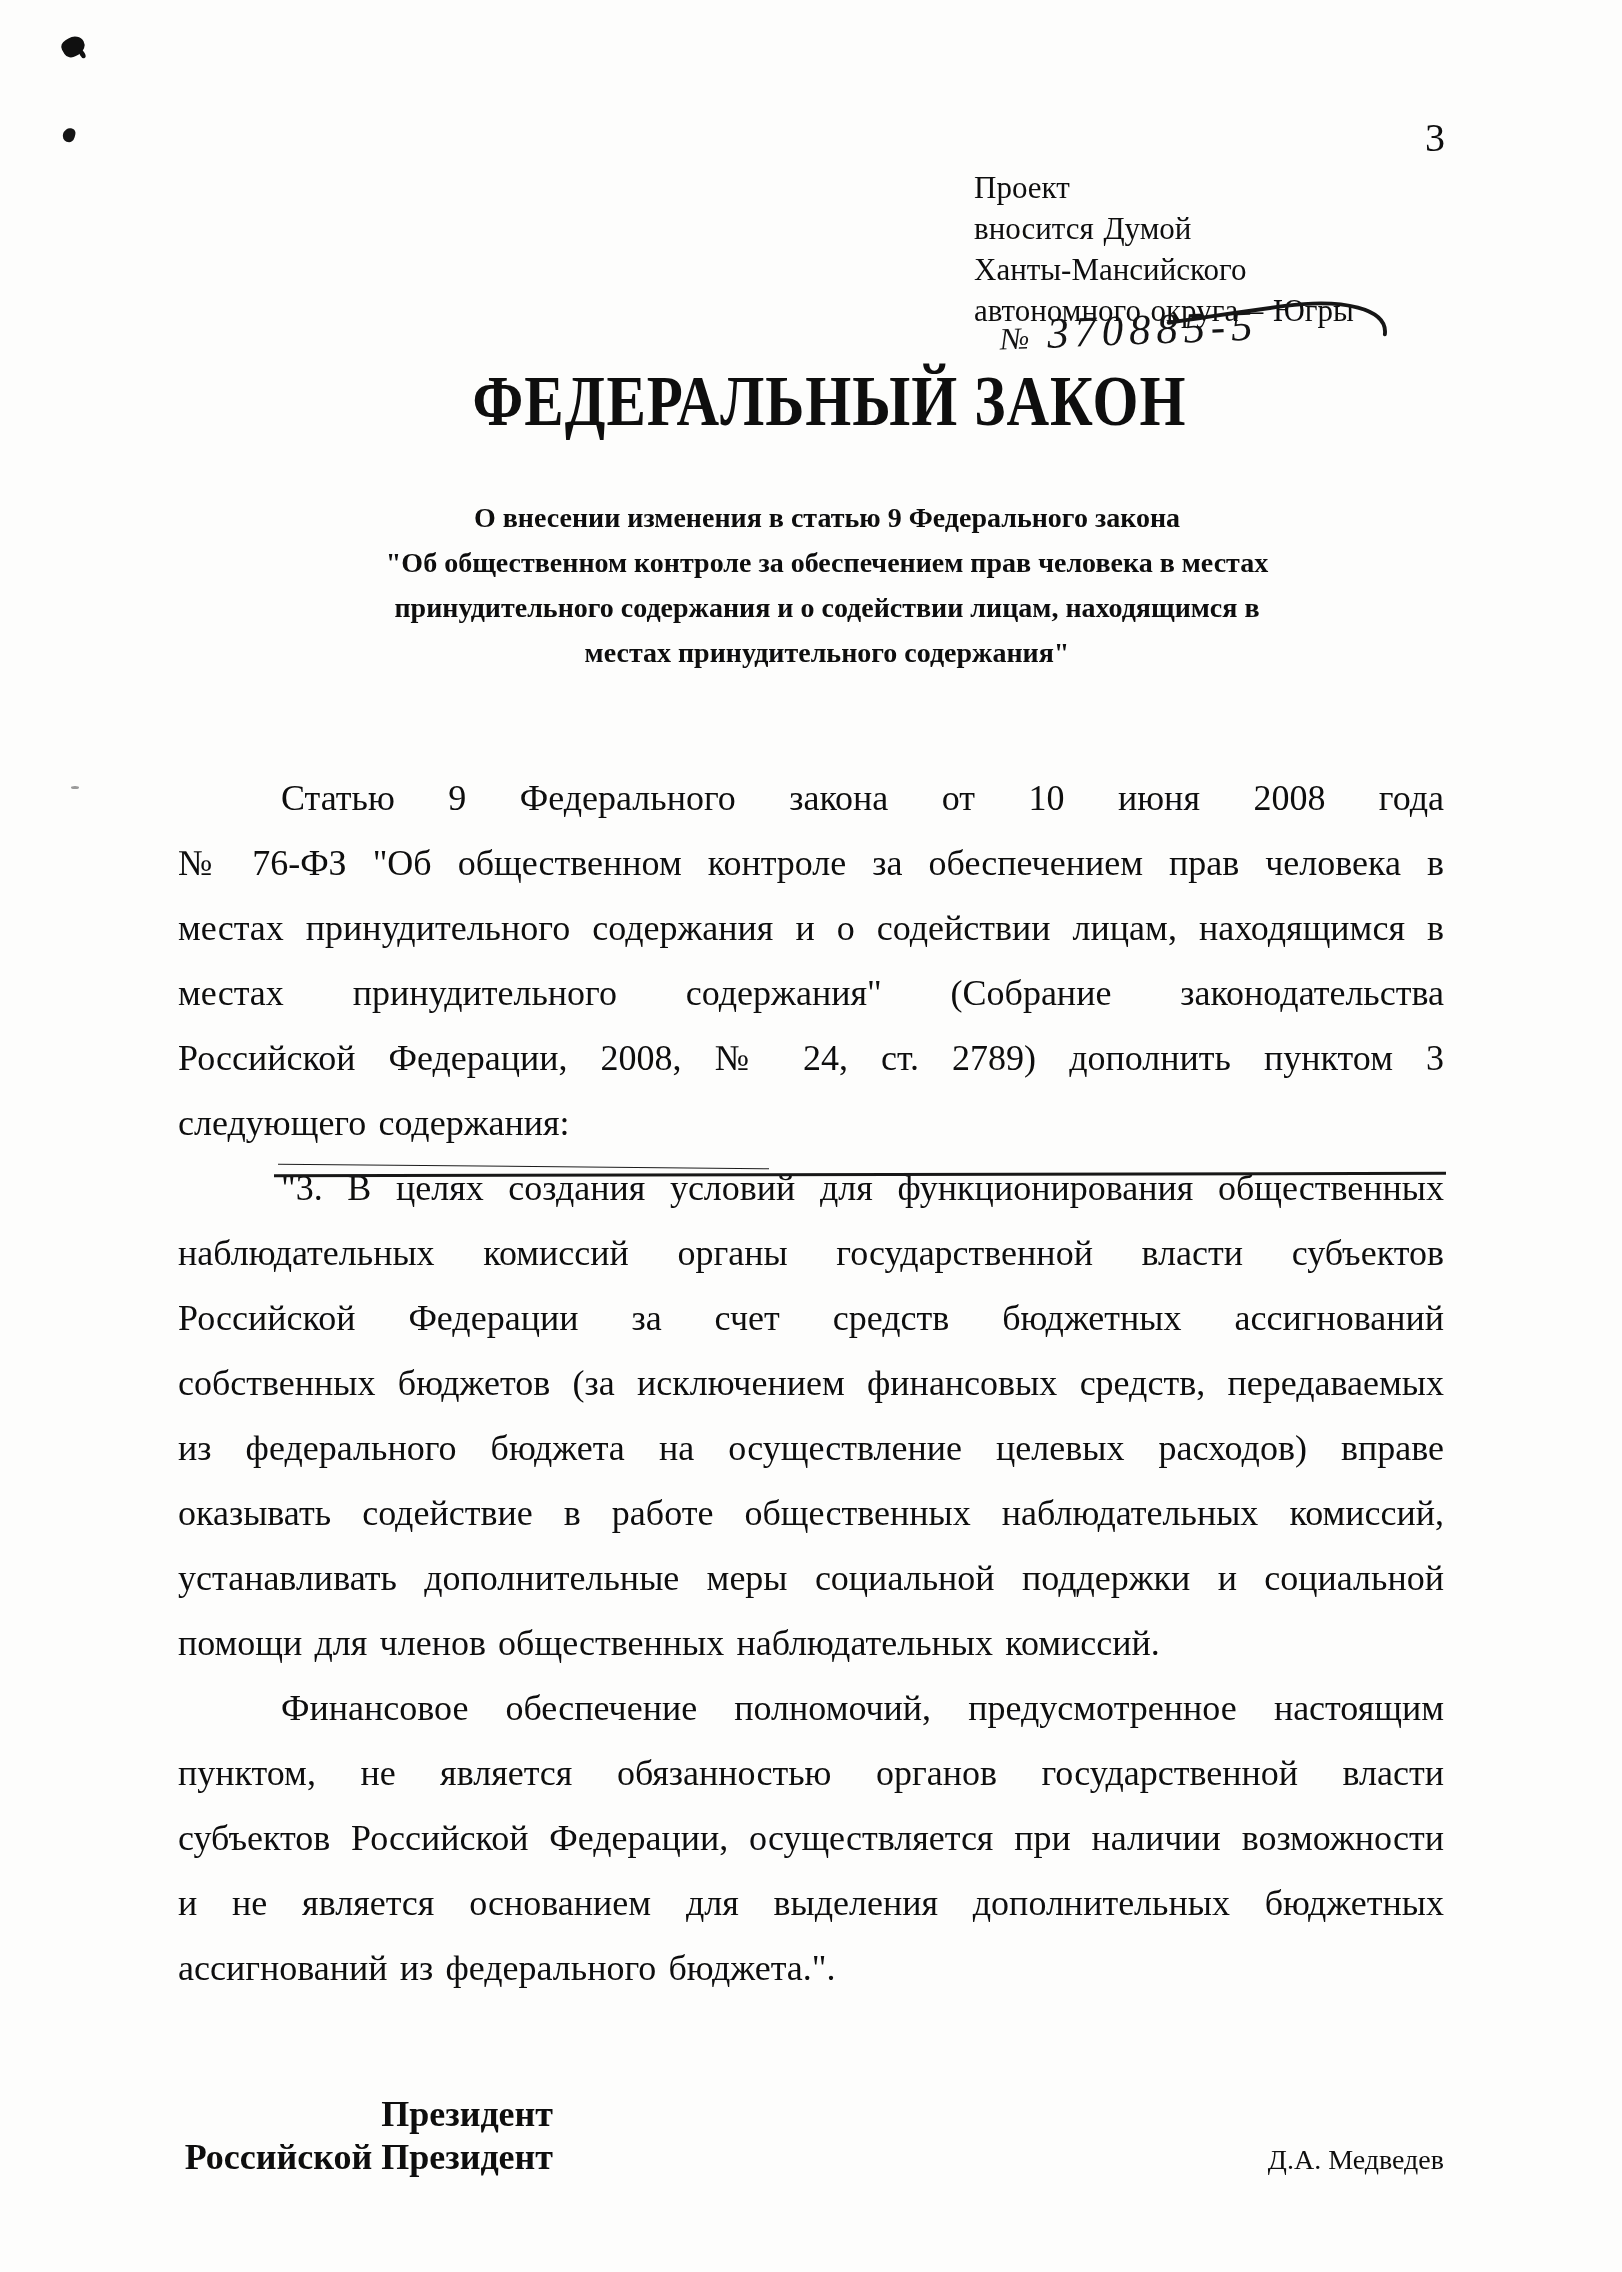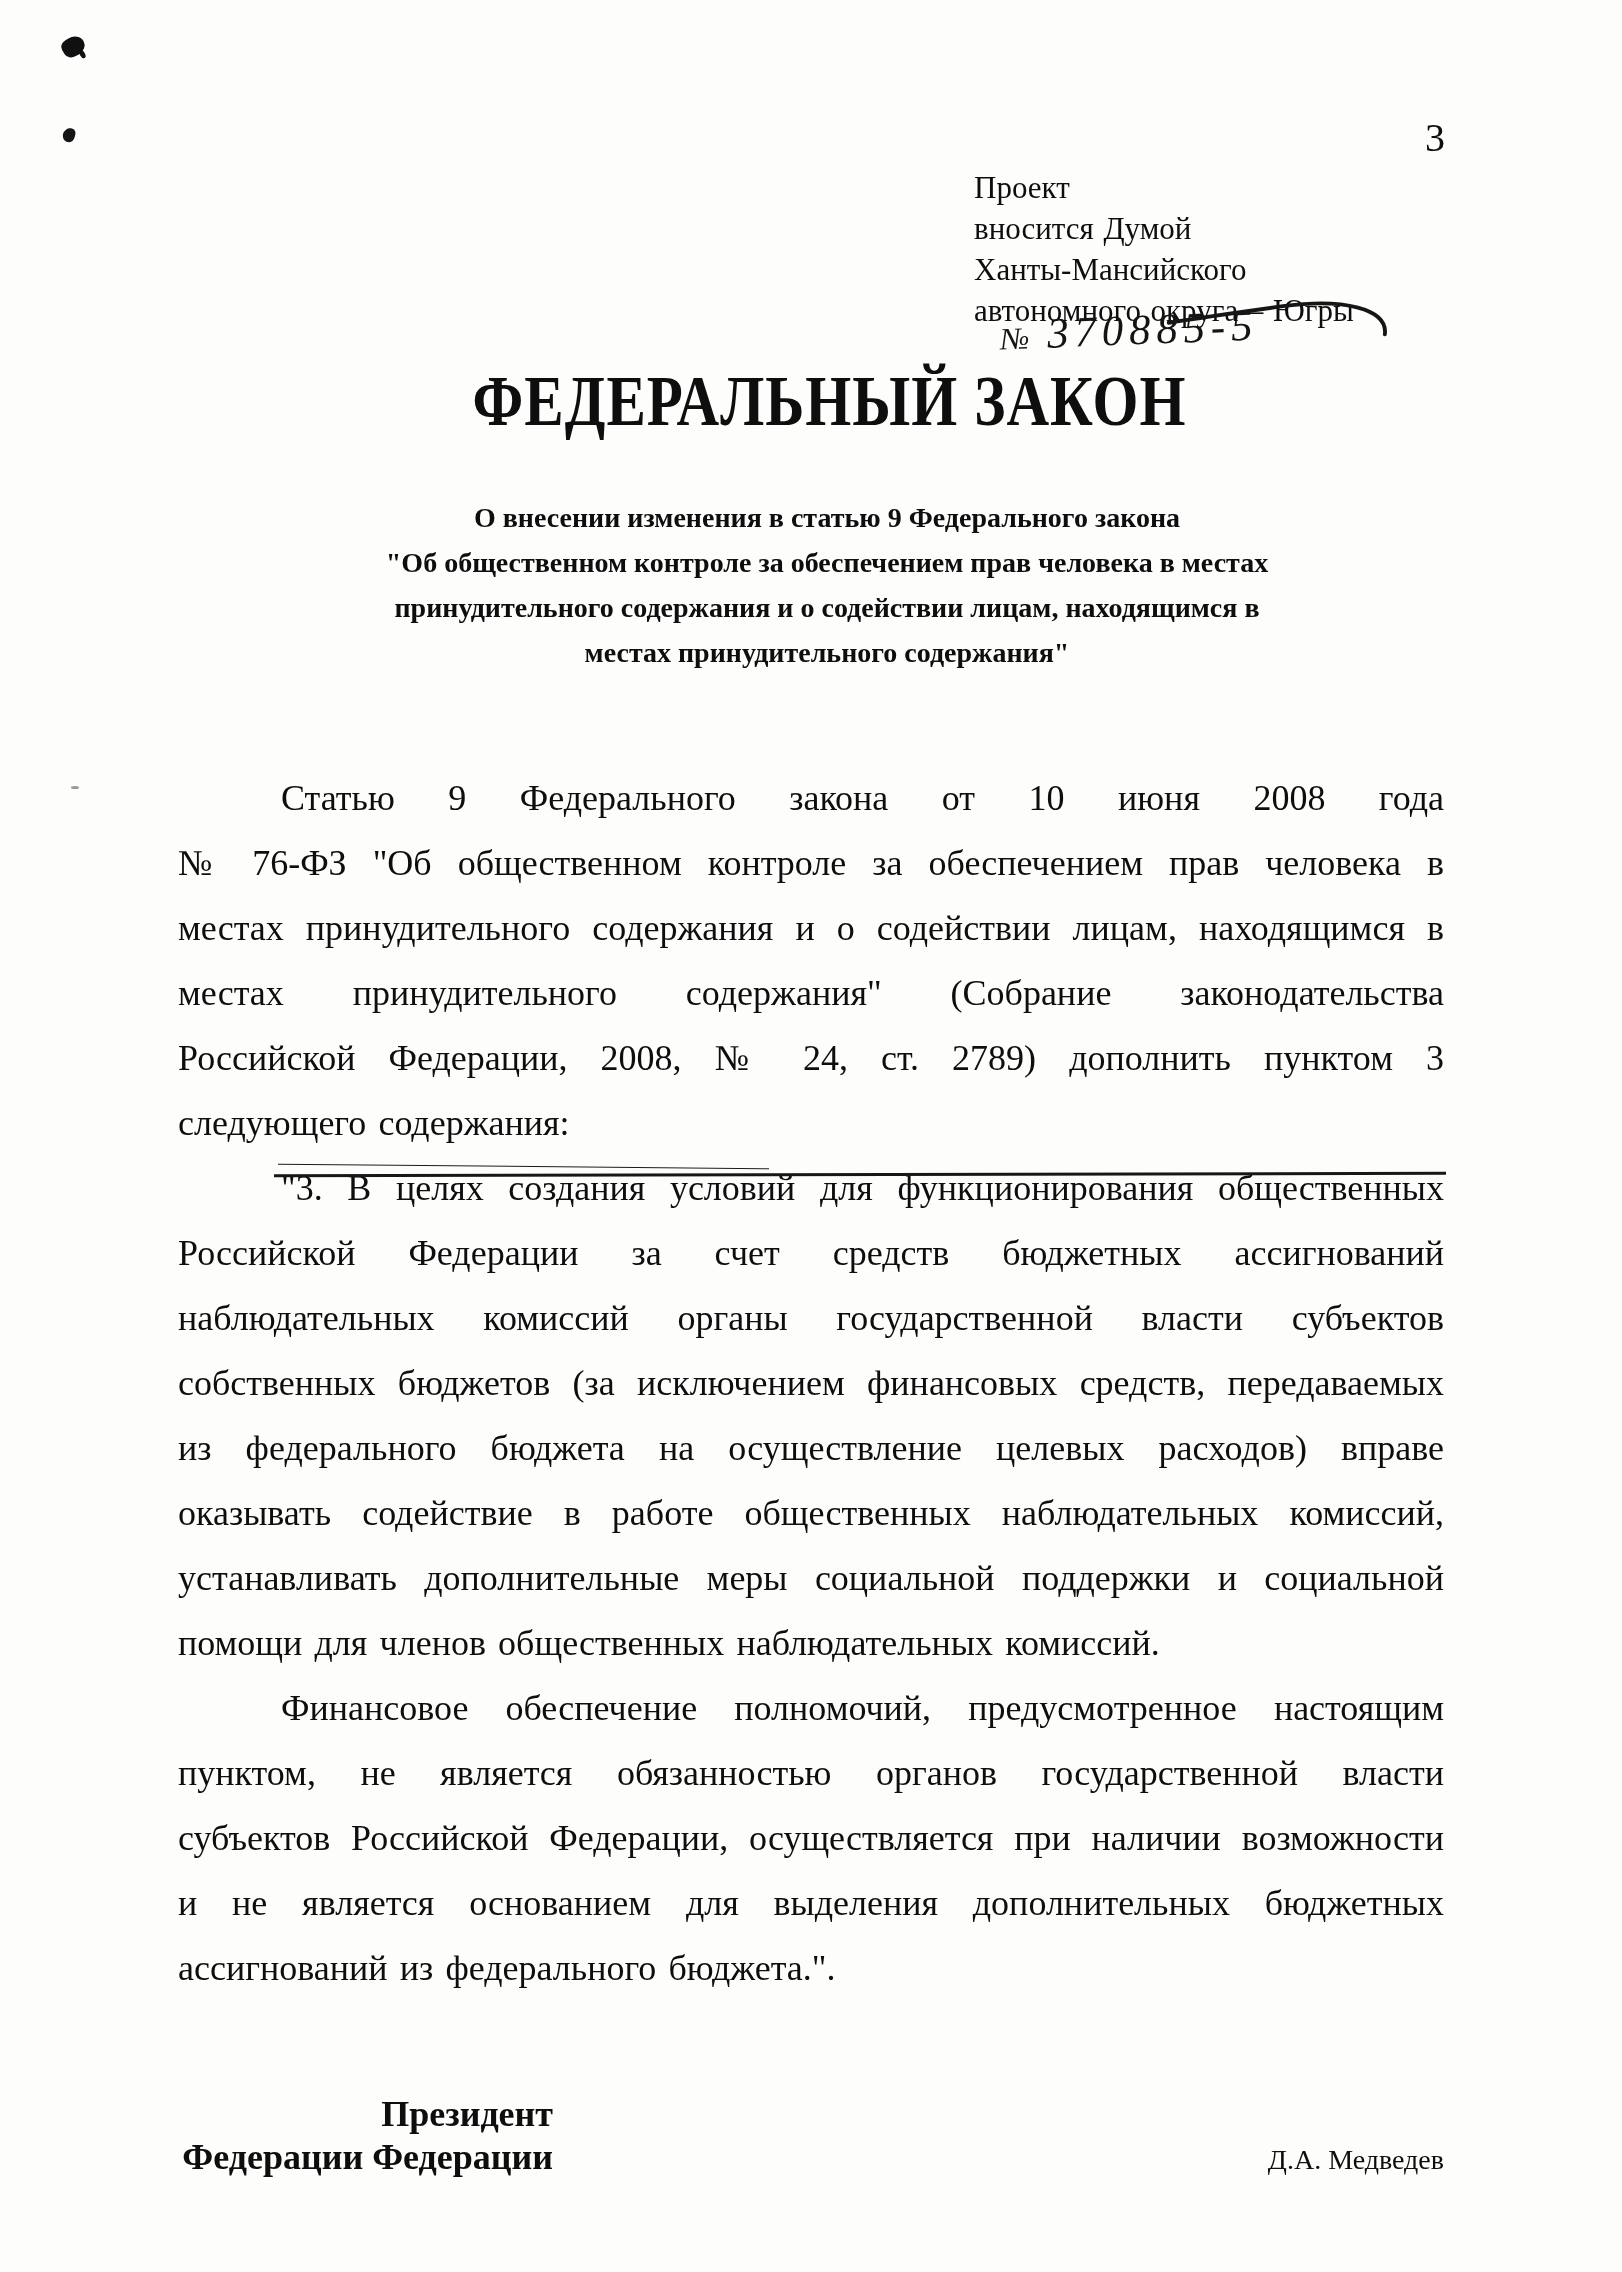--- a/index.html
+++ b/index.html
@@ -89,37 +89,37 @@
   </div>
 
   <div class="body">
     <div class="bl j ind">Статью 9 Федерального закона от 10 июня 2008 года</div>
     <div class="bl j">№ 76-ФЗ "Об общественном контроле за обеспечением прав человека в</div>
     <div class="bl j">местах принудительного содержания и о содействии лицам, находящимся в</div>
     <div class="bl j">местах принудительного содержания" (Собрание законодательства</div>
     <div class="bl j">Российской Федерации, 2008, № 24, ст. 2789) дополнить пунктом 3</div>
     <div class="bl l">следующего содержания:</div>
     <div class="bl j ind">"3. В целях создания условий для функционирования общественных</div>
+    <div class="bl j">наблюдательных комиссий органы государственной власти субъектов</div>
     <div class="bl j">Российской Федерации за счет средств бюджетных ассигнований</div>
-    <div class="bl j">наблюдательных комиссий органы государственной власти субъектов</div>
     <div class="bl j">собственных бюджетов (за исключением финансовых средств, передаваемых</div>
     <div class="bl j">из федерального бюджета на осуществление целевых расходов) вправе</div>
     <div class="bl j">оказывать содействие в работе общественных наблюдательных комиссий,</div>
     <div class="bl j">устанавливать дополнительные меры социальной поддержки и социальной</div>
     <div class="bl l">помощи для членов общественных наблюдательных комиссий.</div>
     <div class="bl j ind">Финансовое обеспечение полномочий, предусмотренное настоящим</div>
     <div class="bl j">пунктом, не является обязанностью органов государственной власти</div>
     <div class="bl j">субъектов Российской Федерации, осуществляется при наличии возможности</div>
     <div class="bl j">и не является основанием для выделения дополнительных бюджетных</div>
     <div class="bl l">ассигнований из федерального бюджета.".</div>
   </div>
 
   <div class="strike-main"></div>
   <div class="strike-extra"></div>
 
   <div class="sig-left">
     <div>Президент</div>
-    <div>Федерации Федерации</div>
+    <div>Российской Президент</div>
   </div>
   <div class="sig-right">Д.А. Медведев</div>
 
 </div>
 
 
 </body></html>

